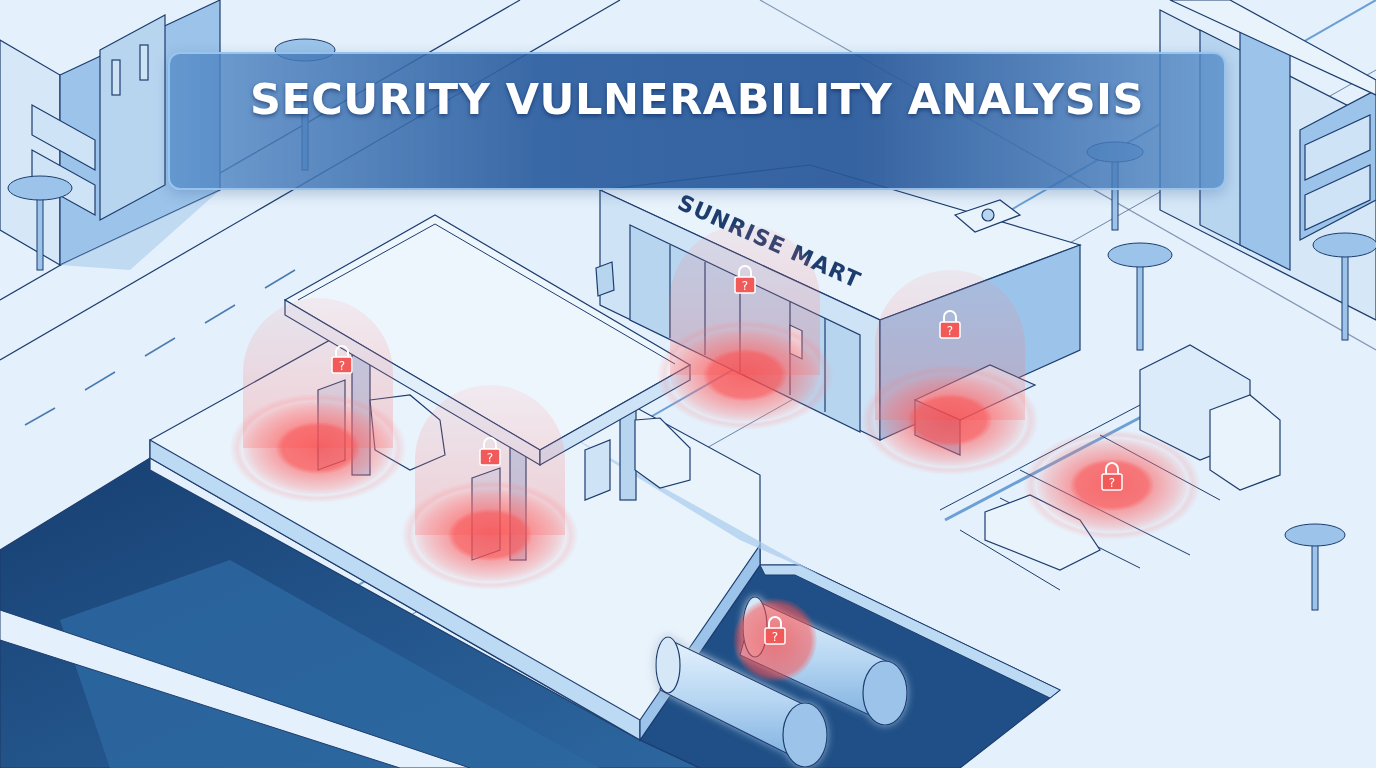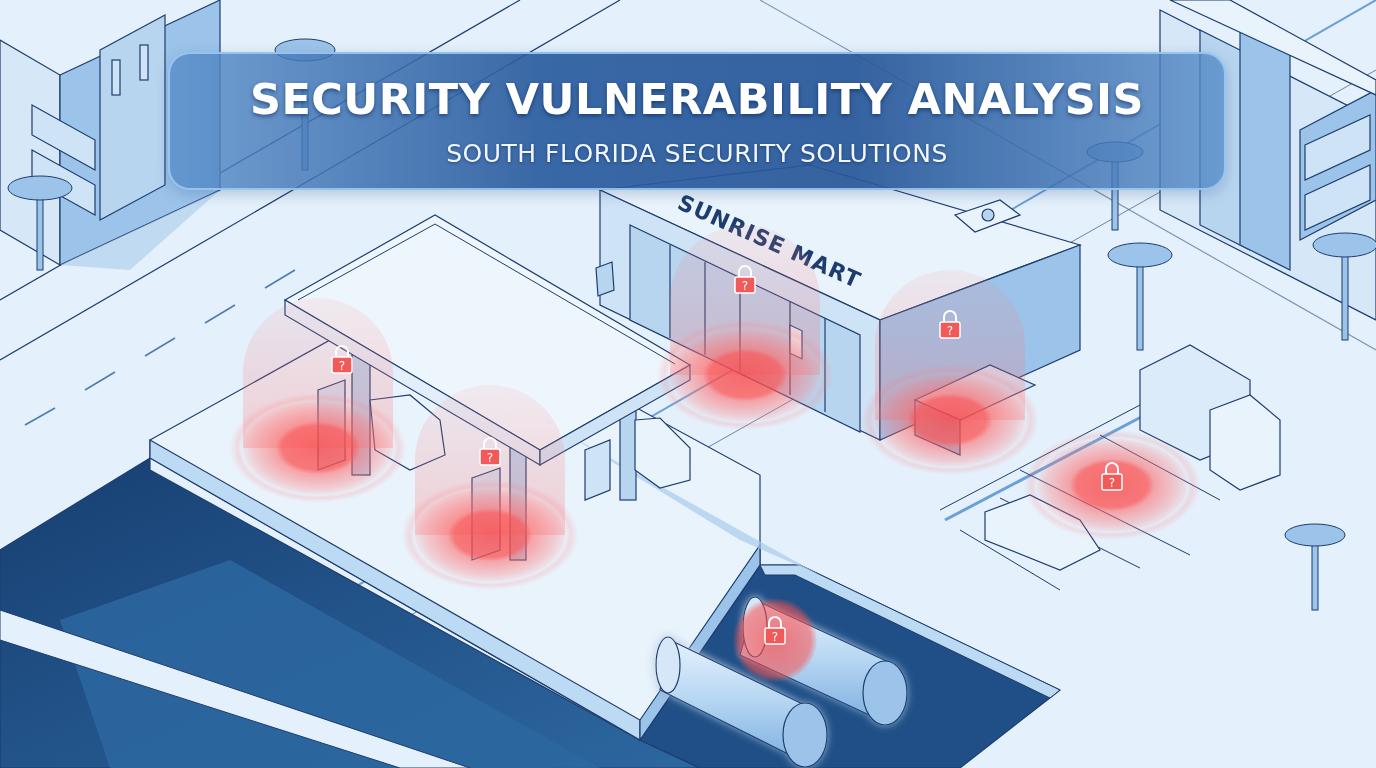--- a/index.html
+++ b/index.html
@@ -1,20 +1,20 @@
 <!DOCTYPE html>
 <html><head>
 <meta charset="utf-8">
 <style>
   html, body { margin:0; padding:0; }
   body { width:1376px; height:768px; overflow:hidden; background:#e4f0fb; font-family:"Liberation Sans", sans-serif; }
   #scene { position:absolute; left:0; top:0; width:1376px; height:768px; }
   .banner {
     position:absolute; left:168px; top:52px; width:1054px; height:134px;
-    border-radius:22px;
+    border-radius:12px;
     background:linear-gradient(90deg, rgba(86,140,200,0.80) 0%, rgba(42,92,158,0.92) 35%, rgba(38,86,152,0.92) 65%, rgba(86,140,200,0.80) 100%);
     border:2px solid rgba(160,205,245,0.85);
     box-shadow:0 4px 14px rgba(30,70,130,0.25);
     text-align:center; color:#fff;
   }
   .banner-title {
     position:absolute; left:0; right:0; top:20px;
     font-family:"DejaVu Sans", sans-serif; font-weight:bold; font-size:43px; letter-spacing:0.5px;
     text-shadow:0 2px 4px rgba(0,30,80,0.55);
   }
@@ -281,14 +281,13 @@
       <svg width="24" height="32" viewBox="0 0 24 32">
         <path d="M6 14 V9 a6 6 0 0 1 12 0 V14" fill="none" stroke="#fff" stroke-width="2"></path>
         <rect x="2" y="14" width="20" height="16" rx="2" fill="#f25a5a" stroke="#fff" stroke-width="1.5"></rect>
         <text x="12" y="27" text-anchor="middle" font-size="12" fill="#fff" font-family="DejaVu Sans, sans-serif">?</text>
       </svg>
     </div>
 </div>
 
 <div class="banner">
   <div class="banner-title">SECURITY VULNERABILITY ANALYSIS</div>
-  <div class="banner-sub">SOUTH FLORIDA SECURITY SOLUTIONS</div>
 </div>
 
 </body></html>

